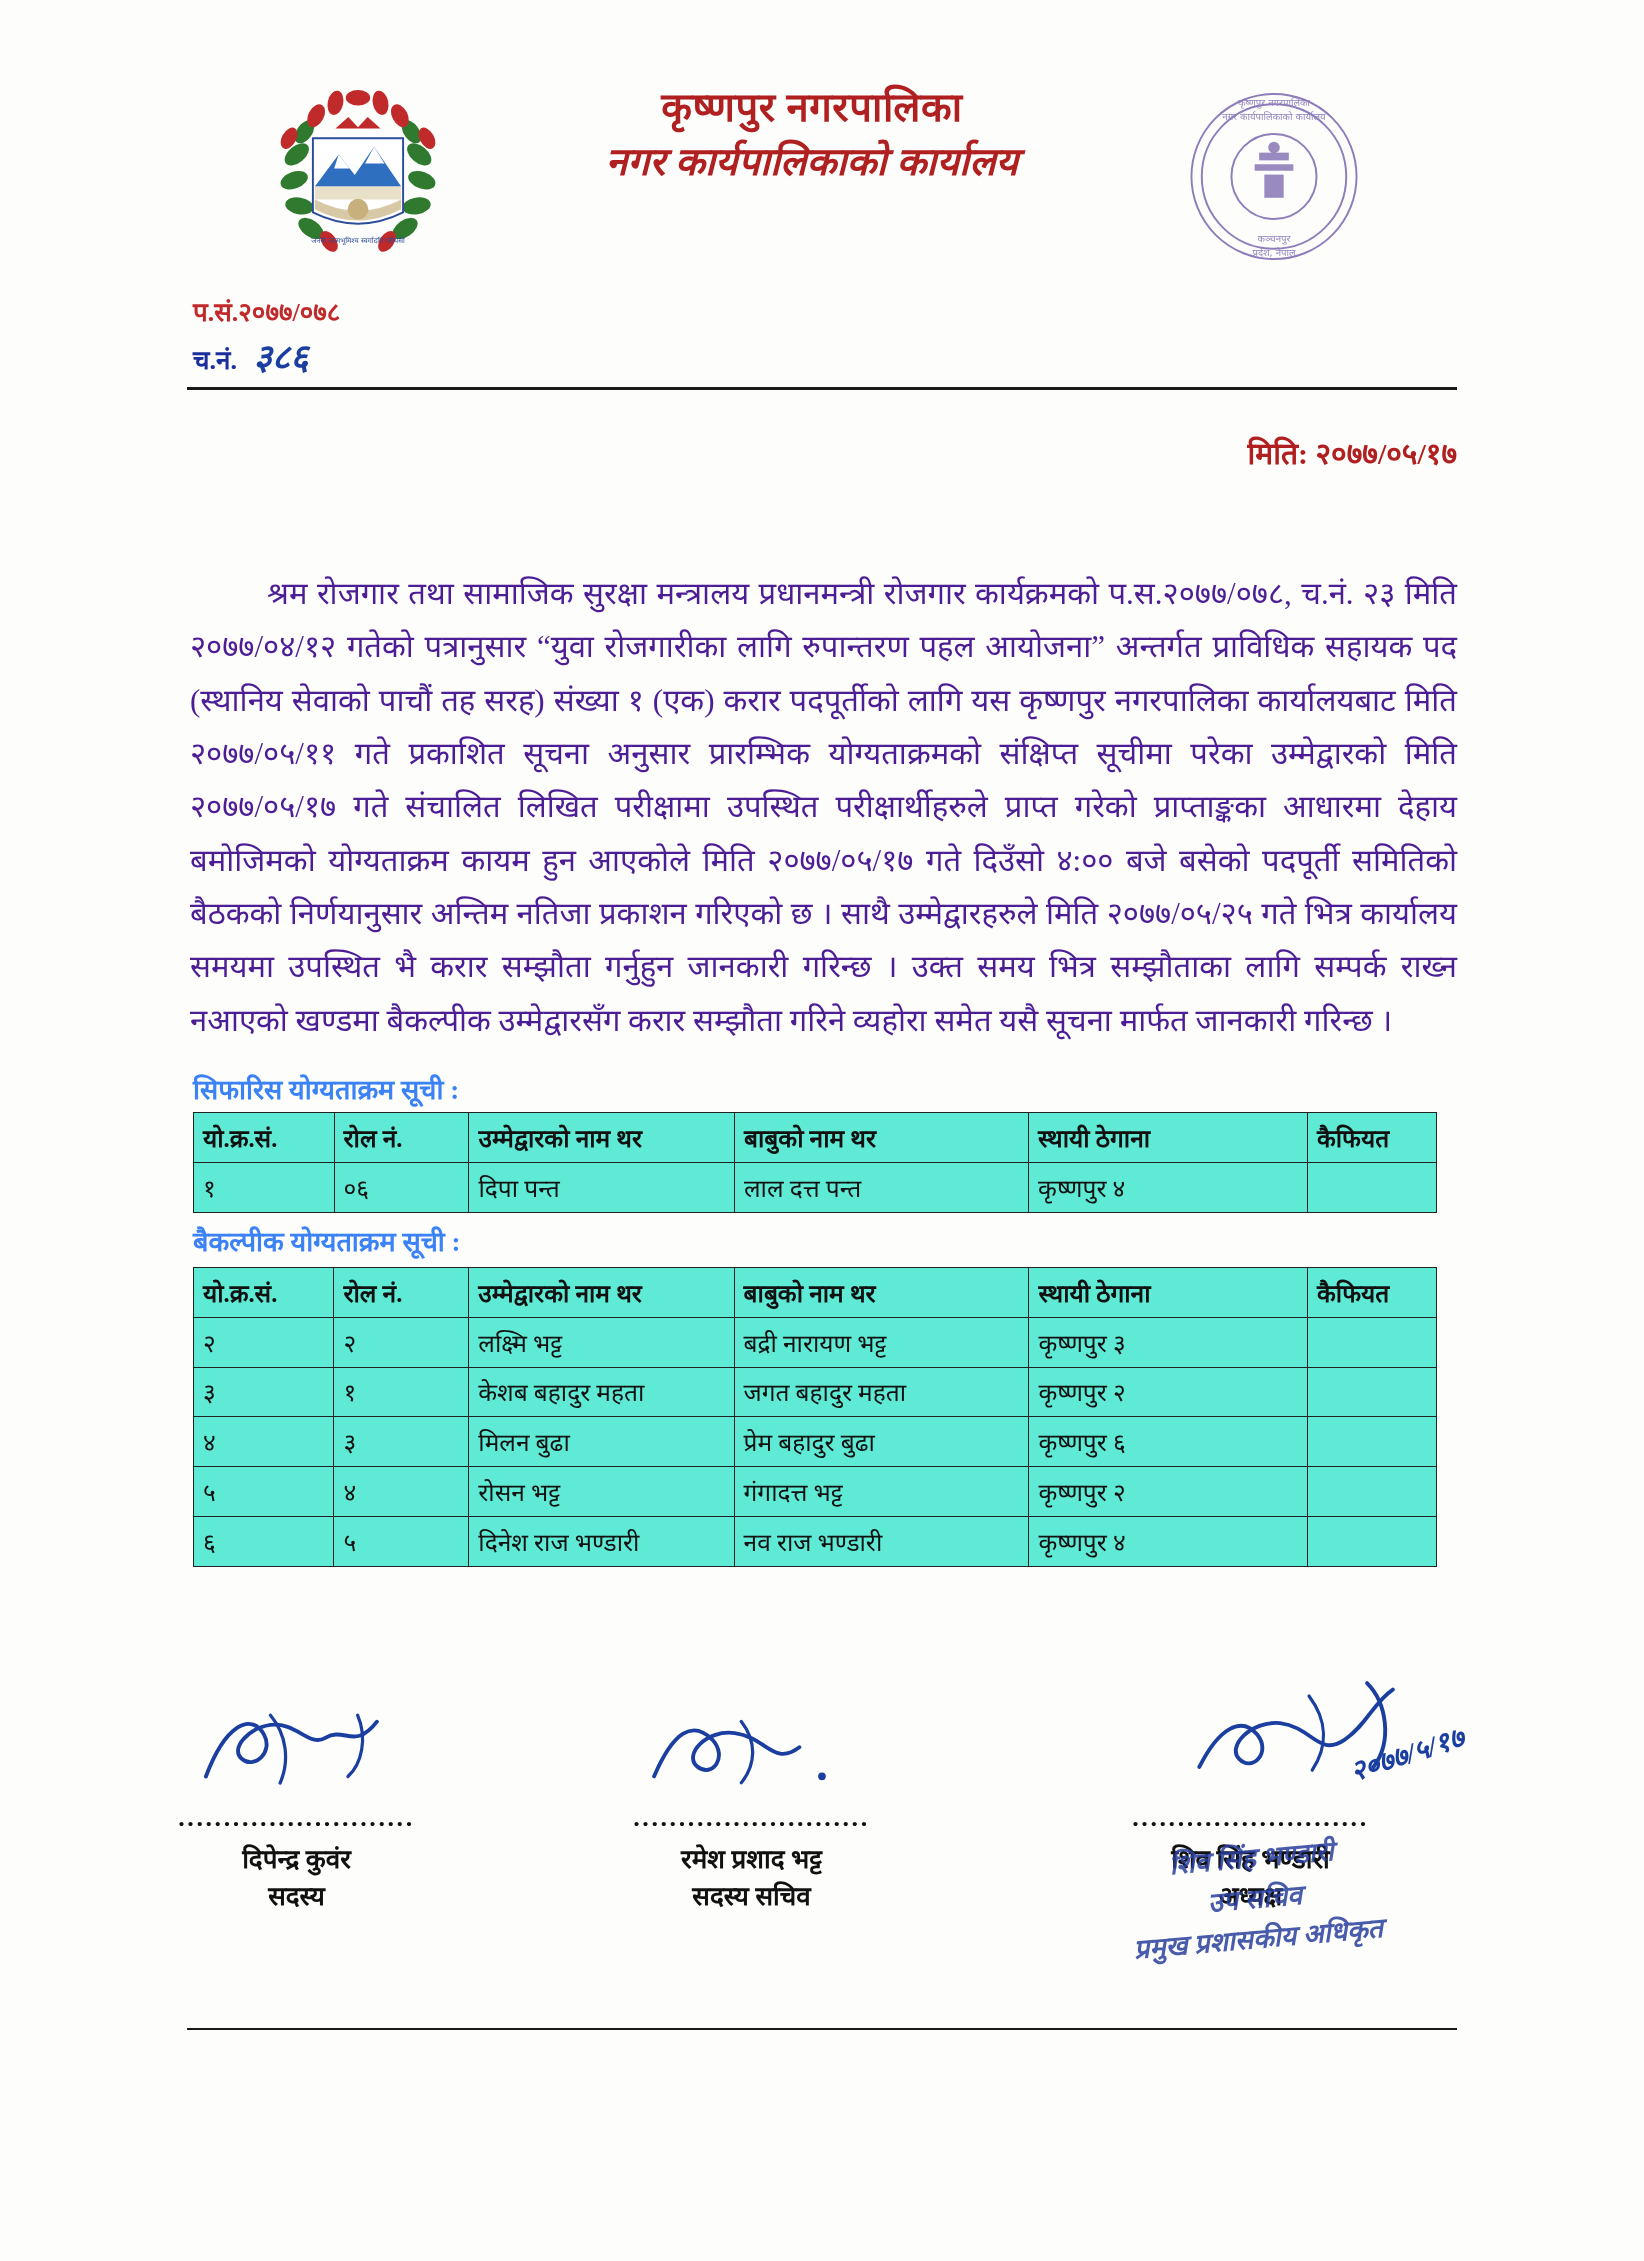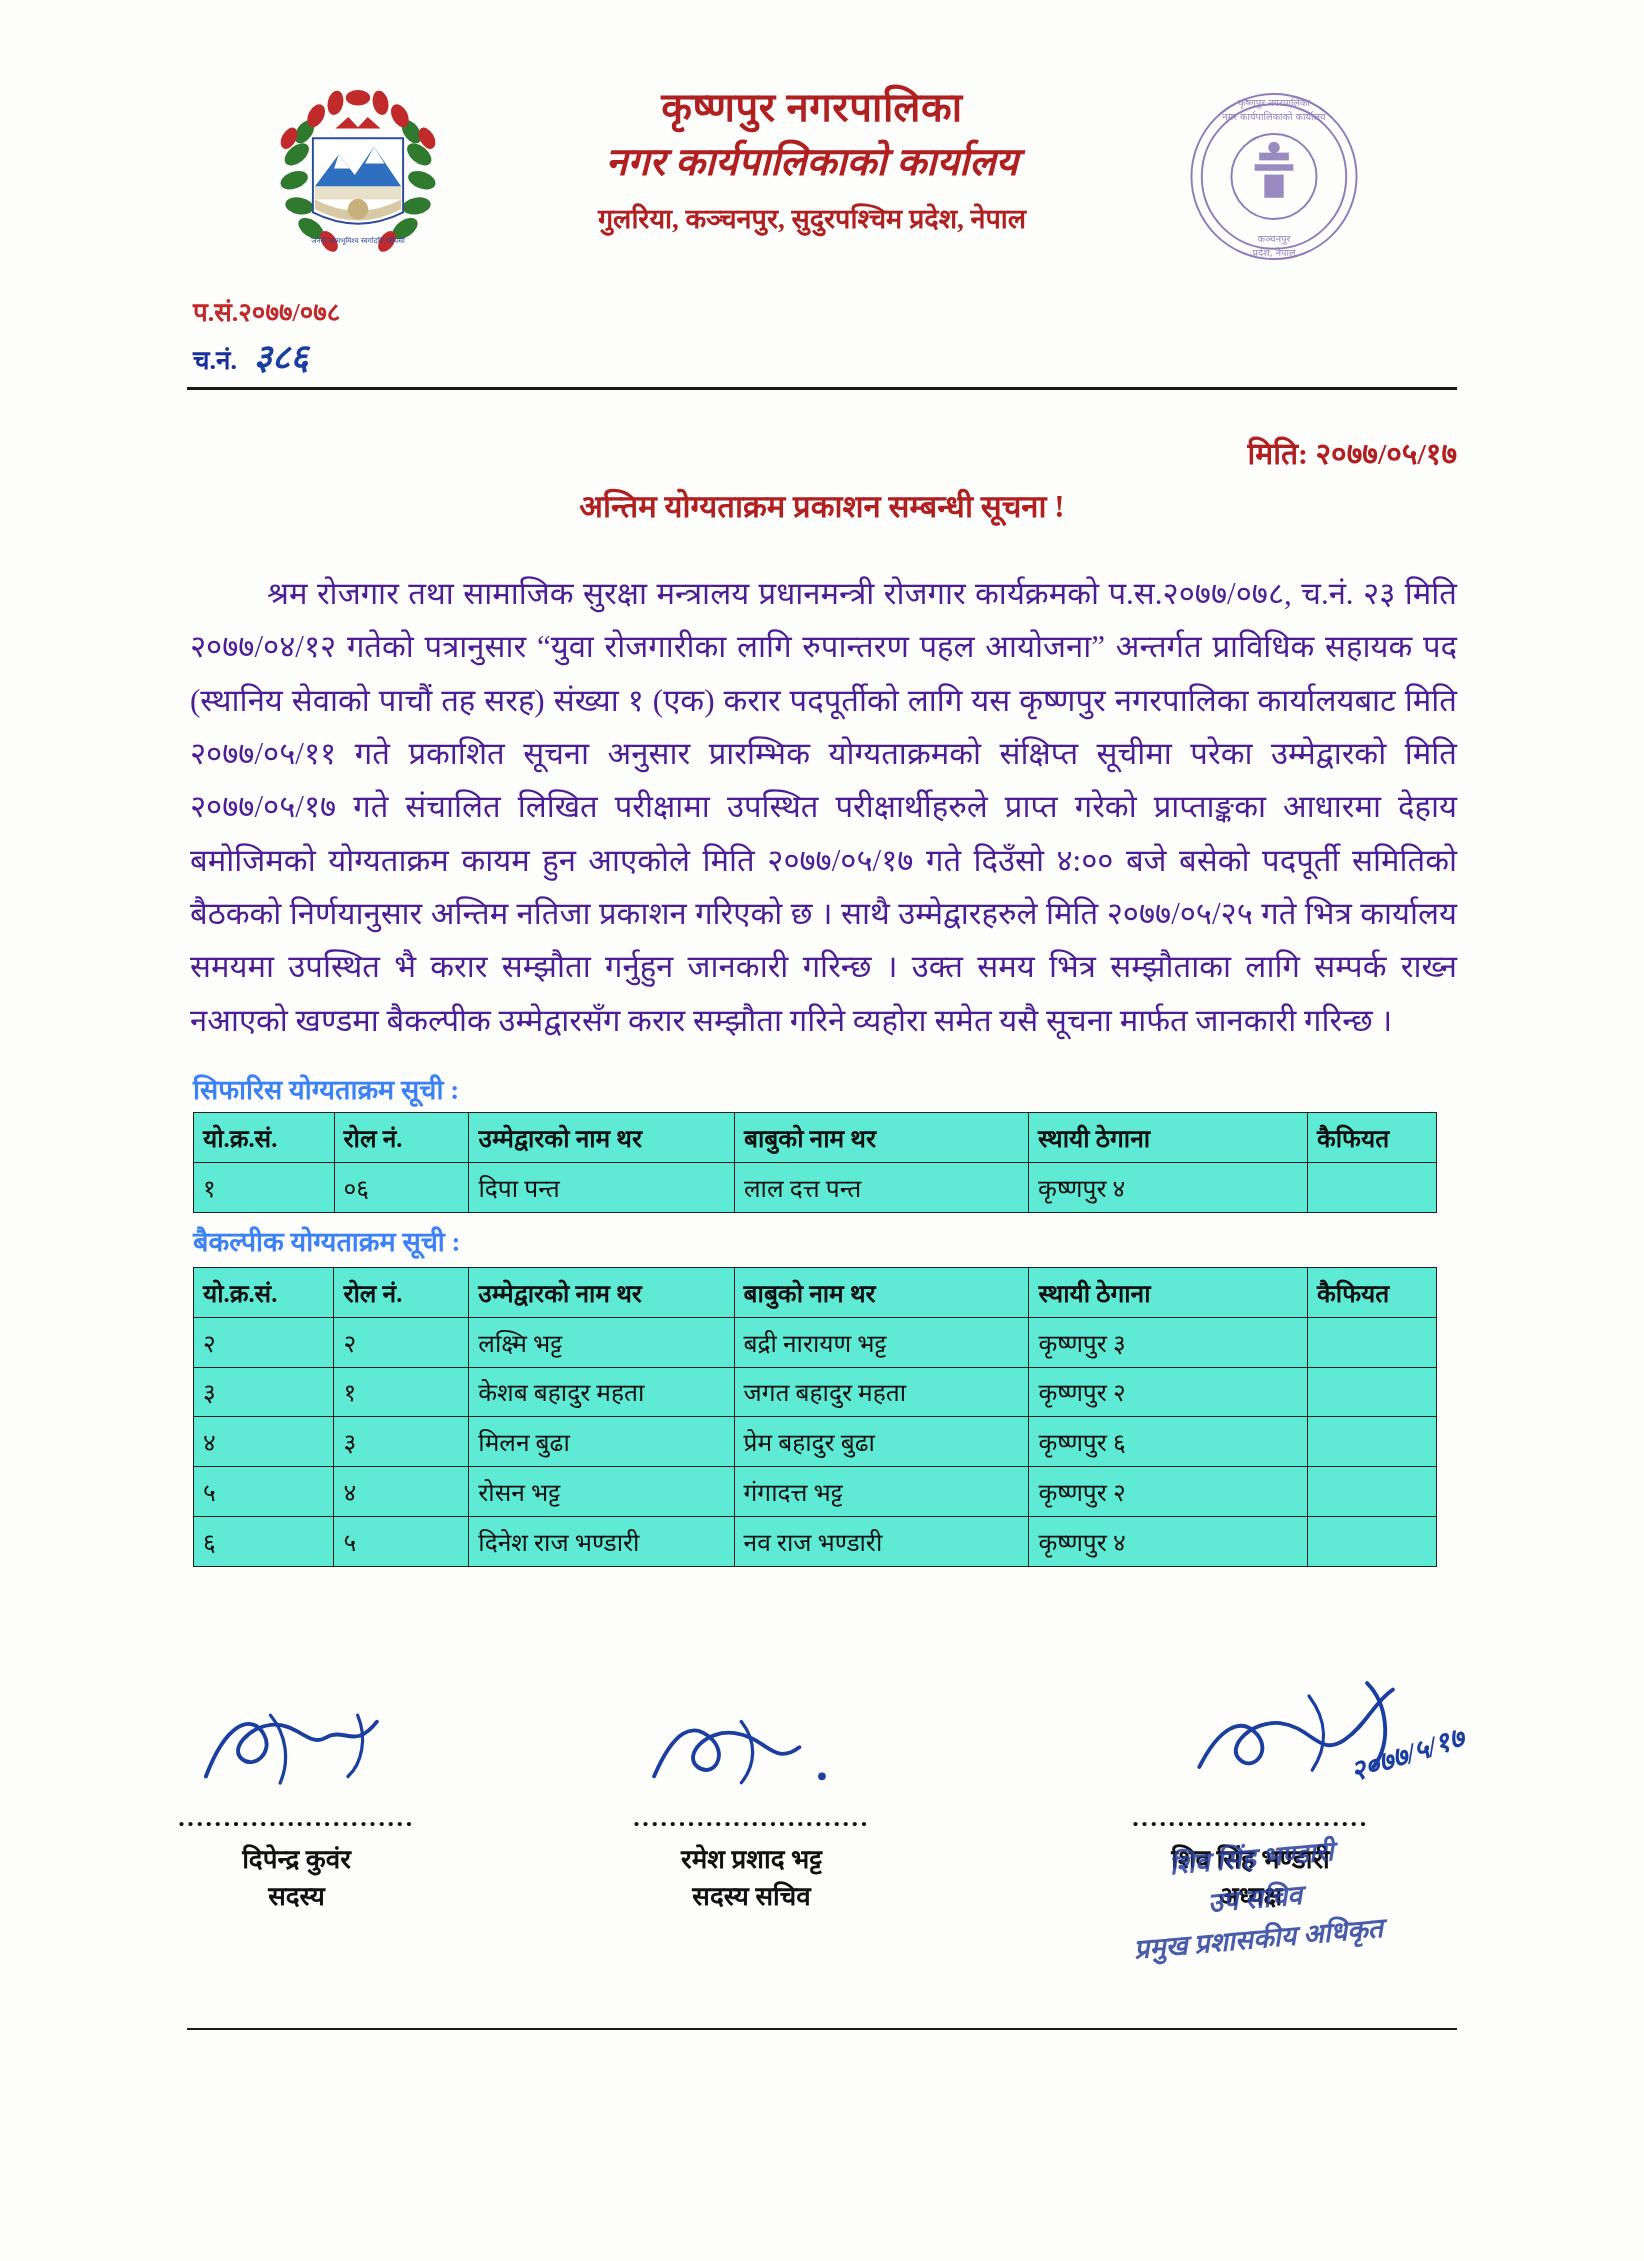--- a/index.html
+++ b/index.html
@@ -296,21 +296,20 @@
         <path d="M68 190 Q135 225 202 190 L202 205 Q135 240 68 205 Z" fill="#d8c9a6"></path>
         <circle cx="135" cy="205" r="16" fill="#c8b07c"></circle>
         <path d="M100 80 L120 62 L135 78 L150 62 L170 80 Z" fill="#c02a2a"></path>
         <text x="135" y="258" font-size="11" text-anchor="middle" fill="#2b4b9b" font-family="DejaVu Sans, sans-serif">जननी जन्मभूमिश्च स्वर्गादपि गरीयसी</text>
       </svg>
     </div>
 
     <div class="head-titles">
       <div class="head-line1">कृष्णपुर नगरपालिका</div>
       <div class="head-line2">नगर कार्यपालिकाको कार्यालय</div>
-      <div class="head-line3">गुलरिया, कञ्चनपुर, सुदुरपश्चिम प्रदेश, नेपाल</div>
     </div>
 
     <div class="stamp">
       <svg viewBox="0 0 350 290" xmlns="http://www.w3.org/2000/svg">
         <g fill="none" stroke="#6f5aa8" stroke-width="3">
           <circle cx="175" cy="145" r="128"></circle>
           <circle cx="175" cy="145" r="112"></circle>
           <circle cx="175" cy="145" r="66"></circle>
         </g>
         <g fill="#6f5aa8" opacity="0.9">
@@ -333,21 +332,20 @@
     <div>प.सं.२०७७/०७८</div>
     <div>
       <span class="cn">च.नं.</span>
       <span class="cn-num">३८६</span>
     </div>
   </div>
 
   <div class="rule" id="rule-top"></div>
 
   <div class="date-line">मिति: २०७७/०५/१७</div>
-  <div class="doc-title">अन्तिम योग्यताक्रम प्रकाशन सम्बन्धी सूचना !</div>
 
   <div class="body-para">श्रम रोजगार तथा सामाजिक सुरक्षा मन्त्रालय प्रधानमन्त्री रोजगार कार्यक्रमको प.स.२०७७/०७८, च.नं. २३ मिति २०७७/०४/१२ गतेको पत्रानुसार “युवा रोजगारीका लागि रुपान्तरण पहल आयोजना” अन्तर्गत प्राविधिक सहायक पद (स्थानिय सेवाको पाचौं तह सरह) संख्या १ (एक) करार पदपूर्तीको लागि यस कृष्णपुर नगरपालिका कार्यालयबाट मिति २०७७/०५/११ गते प्रकाशित सूचना अनुसार प्रारम्भिक योग्यताक्रमको संक्षिप्त सूचीमा परेका उम्मेद्वारको मिति २०७७/०५/१७ गते संचालित लिखित परीक्षामा उपस्थित परीक्षार्थीहरुले प्राप्त गरेको प्राप्ताङ्कका आधारमा देहाय बमोजिमको योग्यताक्रम कायम हुन आएकोले मिति २०७७/०५/१७ गते दिउँसो ४:०० बजे बसेको पदपूर्ती समितिको बैठकको निर्णयानुसार अन्तिम नतिजा प्रकाशन गरिएको छ । साथै उम्मेद्वारहरुले मिति २०७७/०५/२५ गते भित्र कार्यालय समयमा उपस्थित भै करार सम्झौता गर्नुहुन जानकारी गरिन्छ । उक्त समय भित्र सम्झौताका लागि सम्पर्क राख्न नआएको खण्डमा बैकल्पीक उम्मेद्वारसँग करार सम्झौता गरिने व्यहोरा समेत यसै सूचना मार्फत जानकारी गरिन्छ ।</div>
 
   <div class="sec-label" id="sec-label-1">सिफारिस योग्यताक्रम सूची :</div>
 
   <table class="doc-table" id="table-sifaris">
     <thead>
       <tr>
         <td class="col-1">यो.क्र.सं.</td>
         <td class="col-2">रोल नं.</td>

